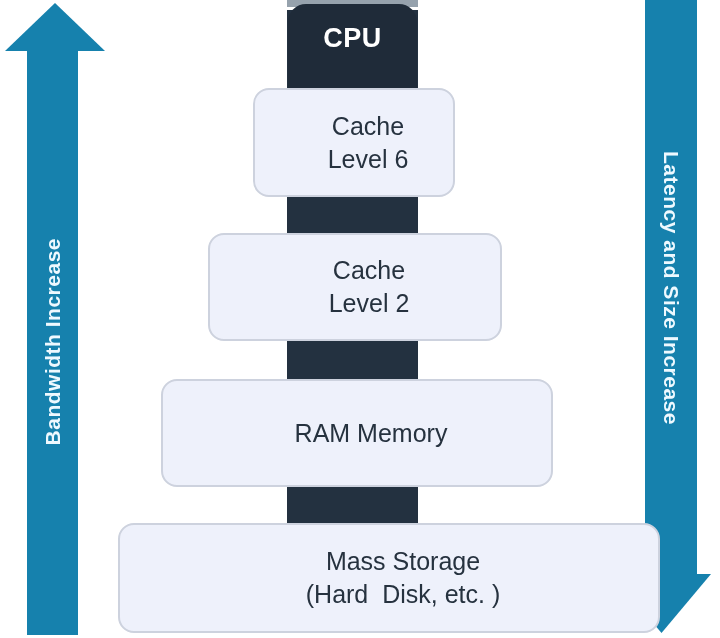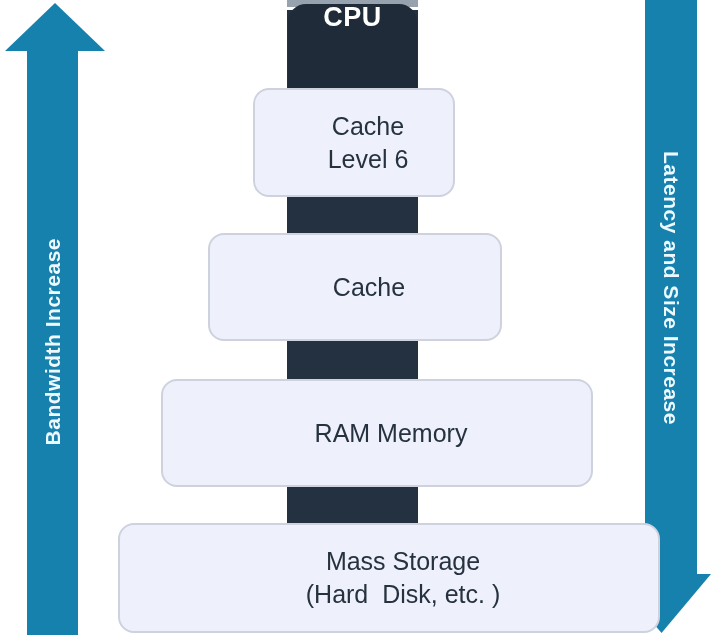--- a/index.html
+++ b/index.html
@@ -16,35 +16,35 @@
   .stage{position:relative;width:720px;height:638px;background:#ffffff;overflow:hidden;}
 
   
   .spine{position:absolute;left:287px;top:10px;width:131px;height:546px;background:var(--spine-navy);z-index:0;}
   .spine-top-strip{position:absolute;left:287px;top:0;width:131px;height:7px;background:#96a2ad;z-index:0;}
 
   
   .cpu-box{
     position:absolute;left:288px;top:4px;width:129px;height:92px;
     background:var(--dark-navy);border-radius:18px 18px 0 0;z-index:1;
-    display:flex;justify-content:center;align-items:flex-start;box-sizing:border-box;
+    display:flex;justify-content:center;align-items:flex-start;padding-top:21px;box-sizing:border-box;
   }
   .cpu-box .cpu-label{color:#ffffff;font-weight:bold;font-size:27px;line-height:1;letter-spacing:0.5px;}
 
   
   .lightbox{
     position:absolute;background:var(--box-fill);
     border:2px solid var(--box-border);border-radius:16px;box-sizing:border-box;
     display:flex;flex-direction:column;justify-content:center;align-items:center;
     z-index:2;color:var(--box-text);font-size:25px;line-height:1.32;padding-left:28px;
   }
   .lightbox .bline{white-space:pre-wrap;text-align:center;}
   .box-cache1{left:253px;top:88px;width:202px;height:109px;}
   .box-cache2{left:208px;top:233px;width:294px;height:108px;}
-  .box-ram{left:161px;top:379px;width:432px;height:108px;}
+  .box-ram{left:161px;top:379px;width:392px;height:108px;}
   .box-mass{left:118px;top:523px;width:542px;height:110px;}
 
   
   .arrow-shaft{position:absolute;background:var(--arrow-blue);z-index:1;display:flex;align-items:center;justify-content:center;}
   .left-shaft{left:27px;top:49px;width:51px;height:586px;}
   .right-shaft{left:645px;top:0;width:52px;height:576px;}
   .arrow-head{position:absolute;background:var(--arrow-blue);z-index:1;}
   .left-head{left:5px;top:3px;width:100px;height:48px;clip-path:polygon(50% 0,100% 100%,0 100%);}
   .right-head{left:612px;top:574px;width:99px;height:59px;clip-path:polygon(0 0,100% 0,50% 100%);}
 
@@ -76,20 +76,21 @@
     <span class="cpu-label">CPU</span>
   </div>
 
   <div class="lightbox box-cache1">
     <span class="bline">Cache</span>
     <span class="bline">Level 6</span>
   </div>
 
   <div class="lightbox box-cache2">
     <span class="bline">Cache</span>
+    <span class="bline">Level 2</span>
   </div>
 
   <div class="lightbox box-ram">
     <span class="bline">RAM Memory</span>
   </div>
 
   <div class="lightbox box-mass">
     <span class="bline">Mass Storage</span>
     <span class="bline">(Hard  Disk, etc. )</span>
   </div>

